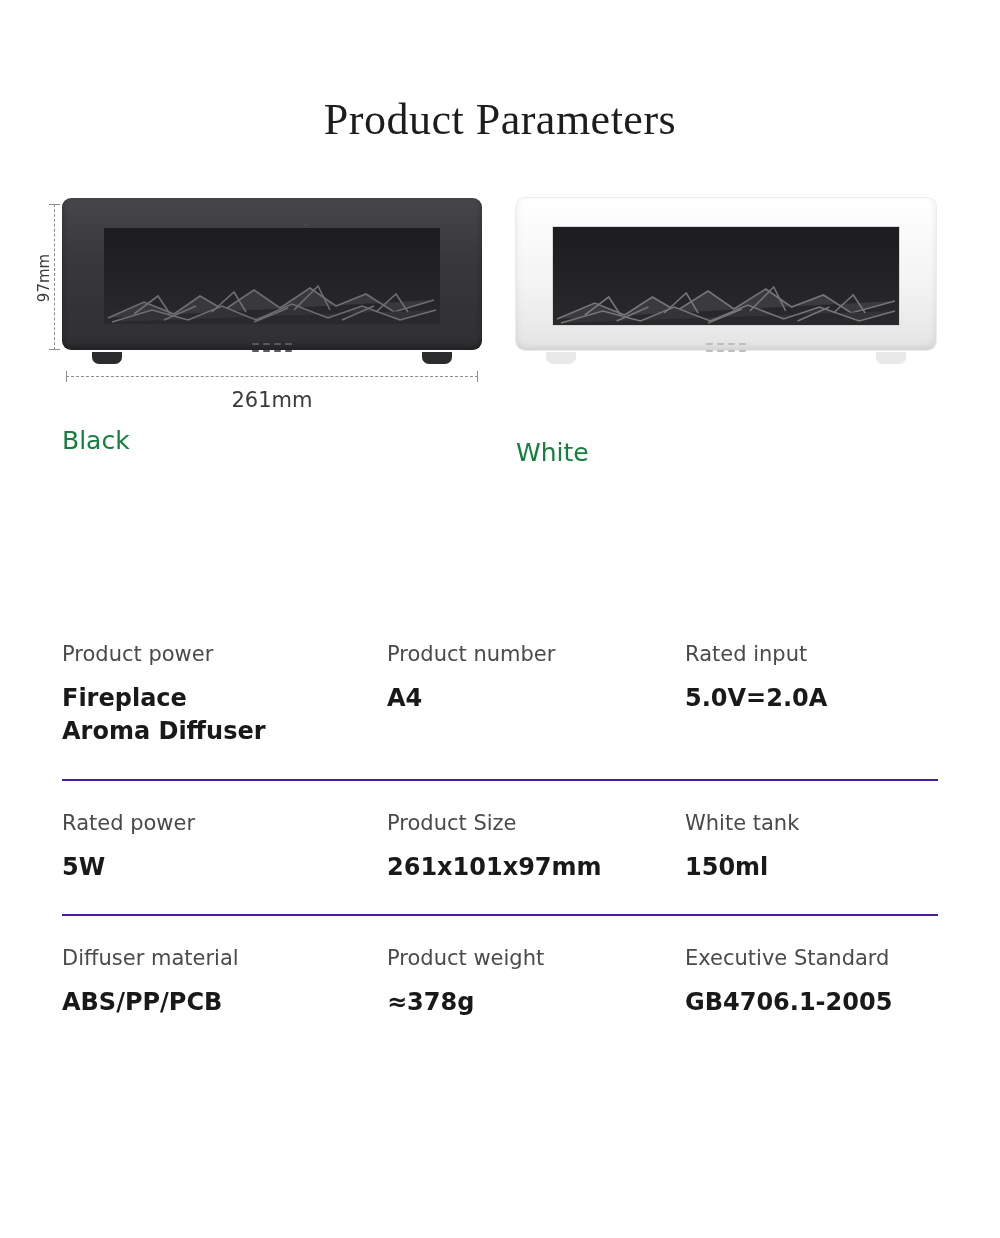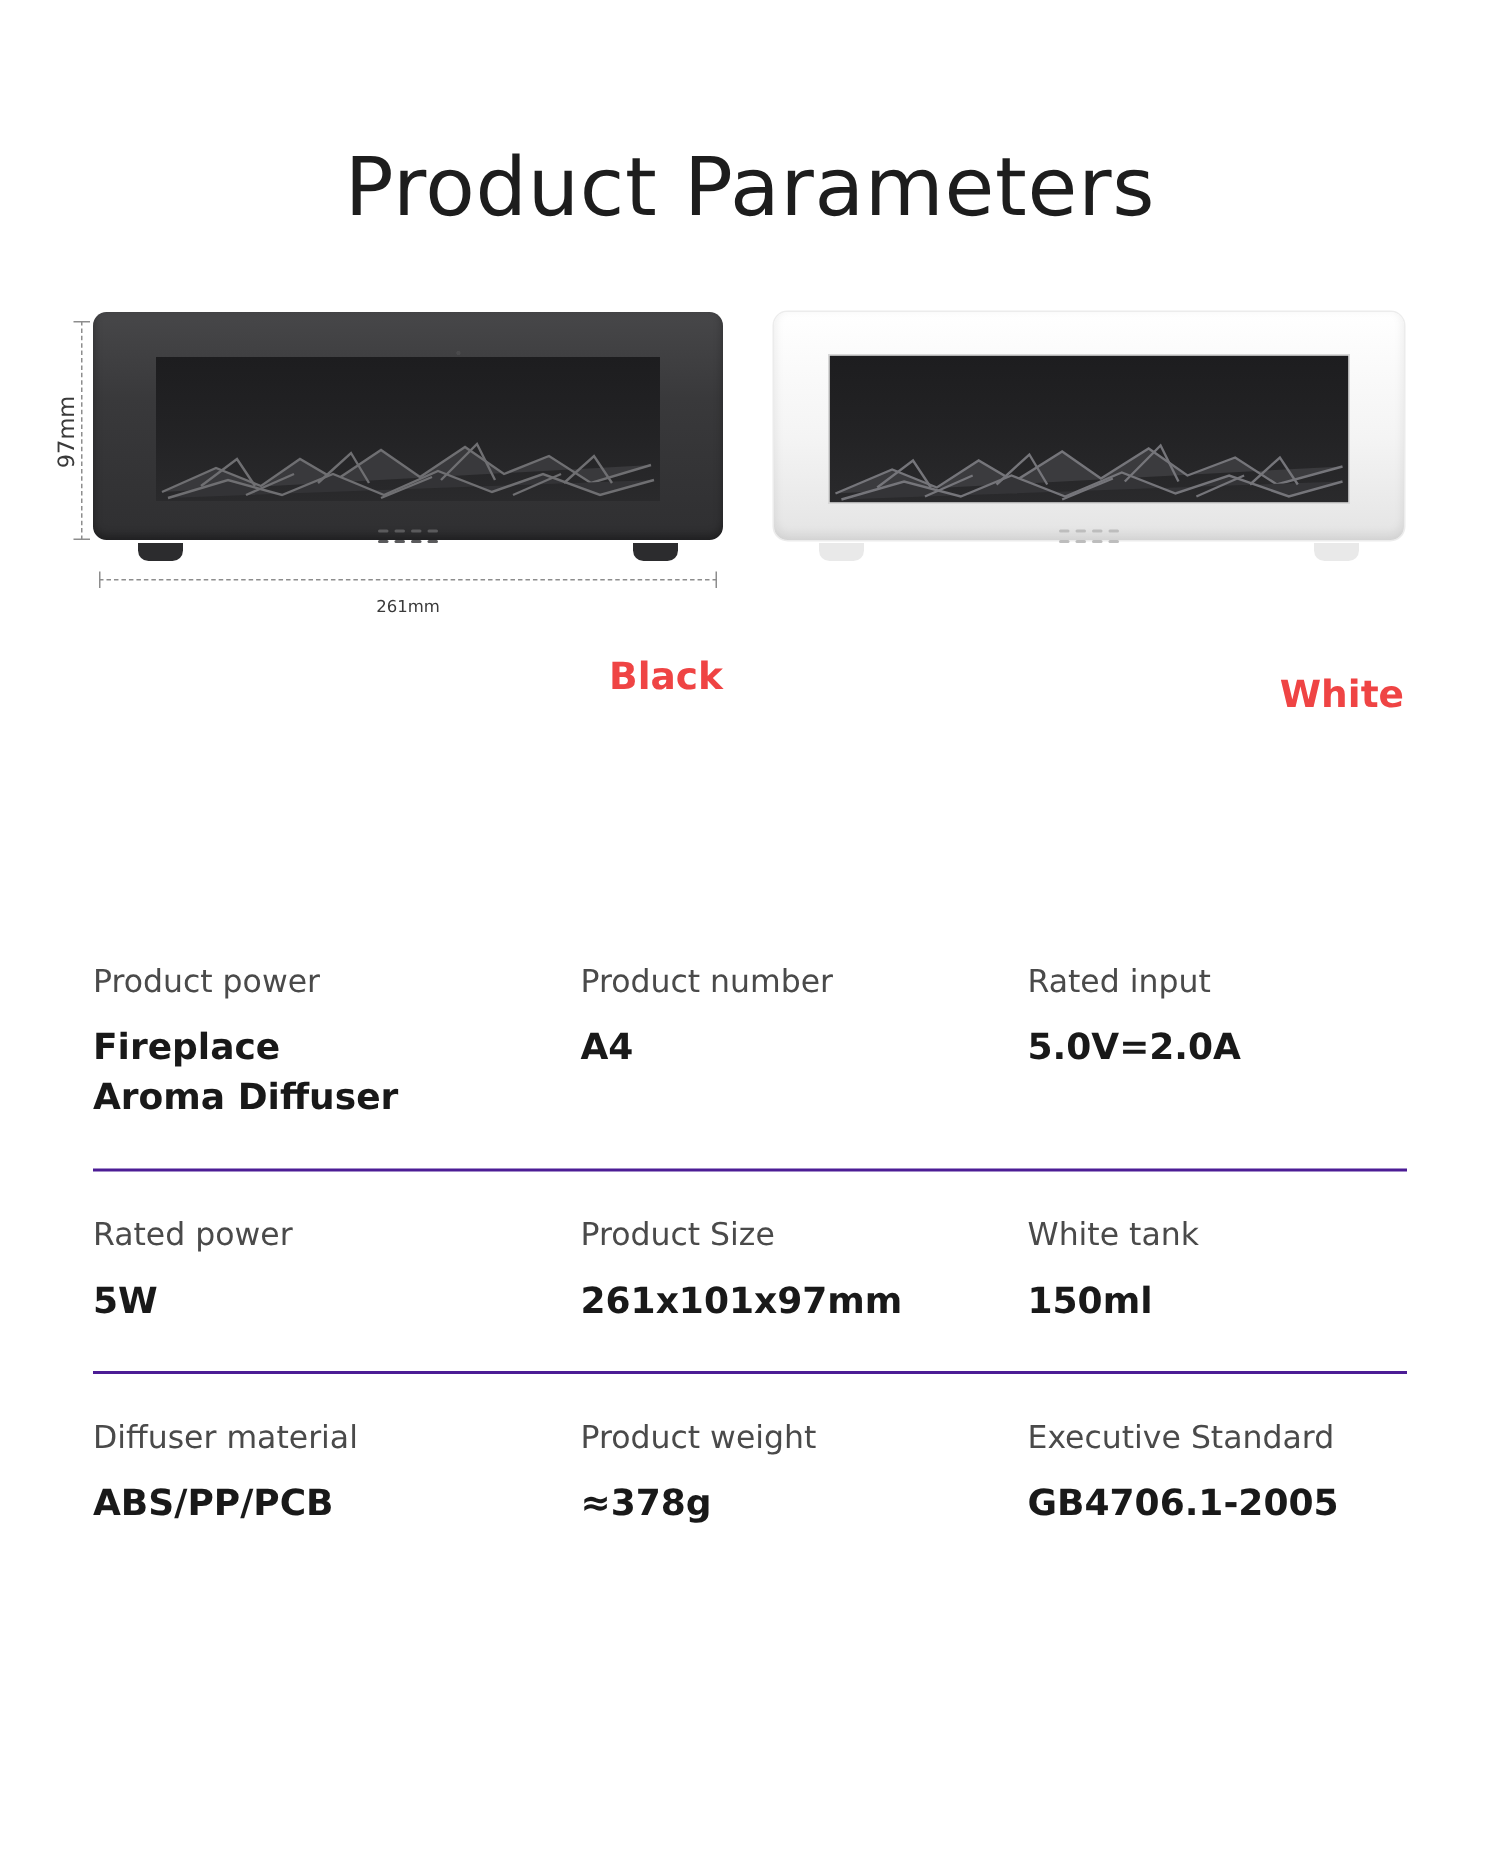--- a/index.html
+++ b/index.html
@@ -12,27 +12,28 @@
     width: 1000px;
     height: 1238px;
     position: relative;
     font-family: "DejaVu Sans", sans-serif;
     color: #222222;
     overflow: hidden;
   }
 
   .page-title {
     text-align: center;
-    font-size: 54px;
+    font-size: 44px;
     font-weight: 400;
     color: #1d1d1d;
     letter-spacing: 0.5px;
     margin: 0;
     padding-top: 98px;
     line-height: 1;
+    font-family: Liberation Serif, serif;
   }
 
   
   .products {
     position: relative;
     margin-top: 56px;
     height: 300px;
   }
 
   .product {
@@ -162,32 +163,32 @@
     position: absolute; top: -5px; height: 11px;
     border-left: 1px solid #8d8d8d;
   }
   .dim-width .cap.l { left: 4px; }
   .dim-width .cap.r { right: 4px; }
   .dim-width .lbl {
     position: absolute;
     top: 12px;
     width: 100%;
     text-align: center;
-    font-size: 11px;
+    font-size: 21px;
     color: #3a3a3a;
   }
 
   .color-label {
     position: absolute;
     top: 228px;
     width: 420px;
-    text-align: right;
+    text-align: left;
     font-size: 25px;
-    color: #ef4444;
-    font-weight: 700;
+    color: #15803d;
+    font-weight: 400;
   }
   .product.white .color-label { top: 240px; }
 
   
   .specs {
     position: absolute;
     left: 62px;
     top: 612px;
     width: 876px;
   }

